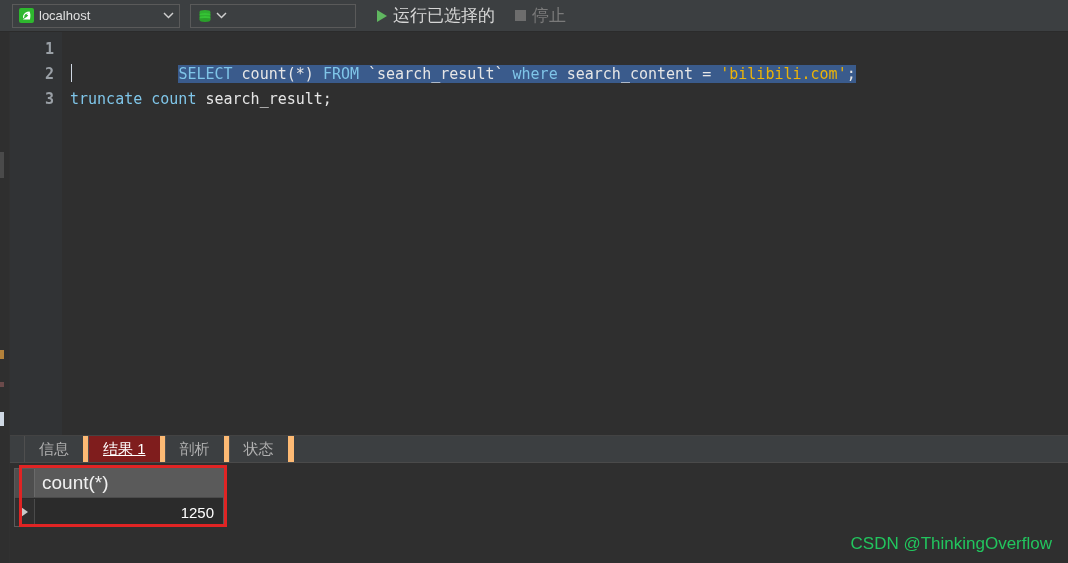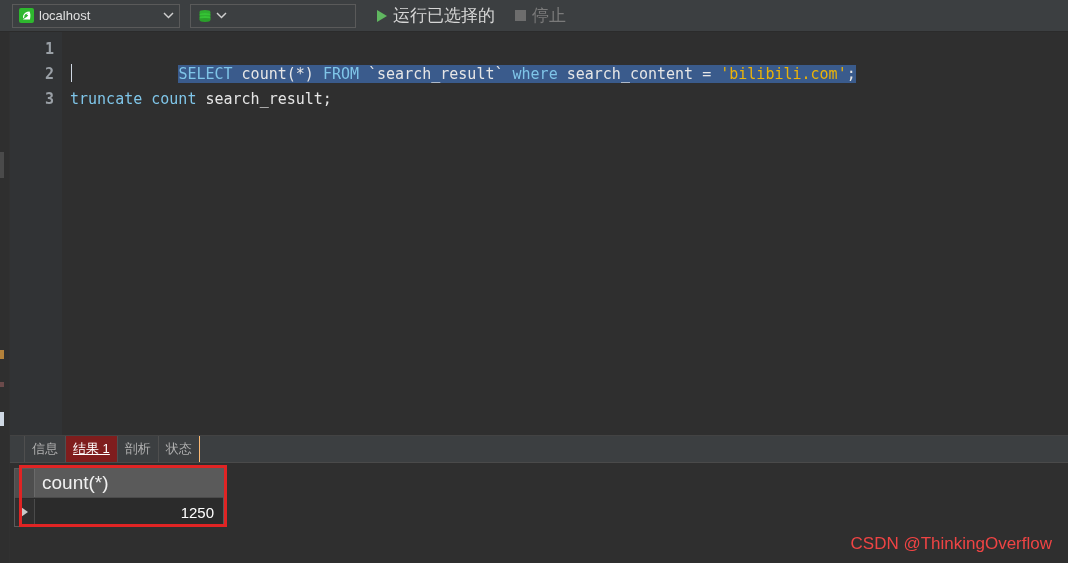--- a/index.html
+++ b/index.html
@@ -227,25 +227,25 @@
     display: flex;
     align-items: flex-end;
     background: #3c3f41;
     padding-left: 14px;
     box-sizing: border-box;
     border-bottom: 1px solid #4a4a4a;
   }
   .tab {
     height: 26px;
     line-height: 26px;
-    padding: 0 7px;
-    font-size: 13px;
+    padding: 0 14px;
+    font-size: 15px;
     color: #b0b0b0;
     border-left: 1px solid #4f4f4f;
-    border-right: 1px solid #fdba74;
+    border-right: 6px solid #fdba74;
     margin-right: -1px;
     box-sizing: border-box;
     user-select: none;
     white-space: nowrap;
   }
   .tab.active {
     background: #7f1d1d;
     color: #ffffff;
     text-decoration: underline;
   }
@@ -330,21 +330,21 @@
     height: 62px;
     border: 3px solid #e02424;
     box-sizing: border-box;
     pointer-events: none;
   }
 
   .watermark {
     position: absolute;
     right: 16px;
     bottom: 9px;
-    color: #ef4444;
+    color: #22c55e;
     font-size: 17px;
     user-select: none;
     white-space: nowrap;
   }
 </style>
 </head>
 <body>
 
 <div class="app">
 

